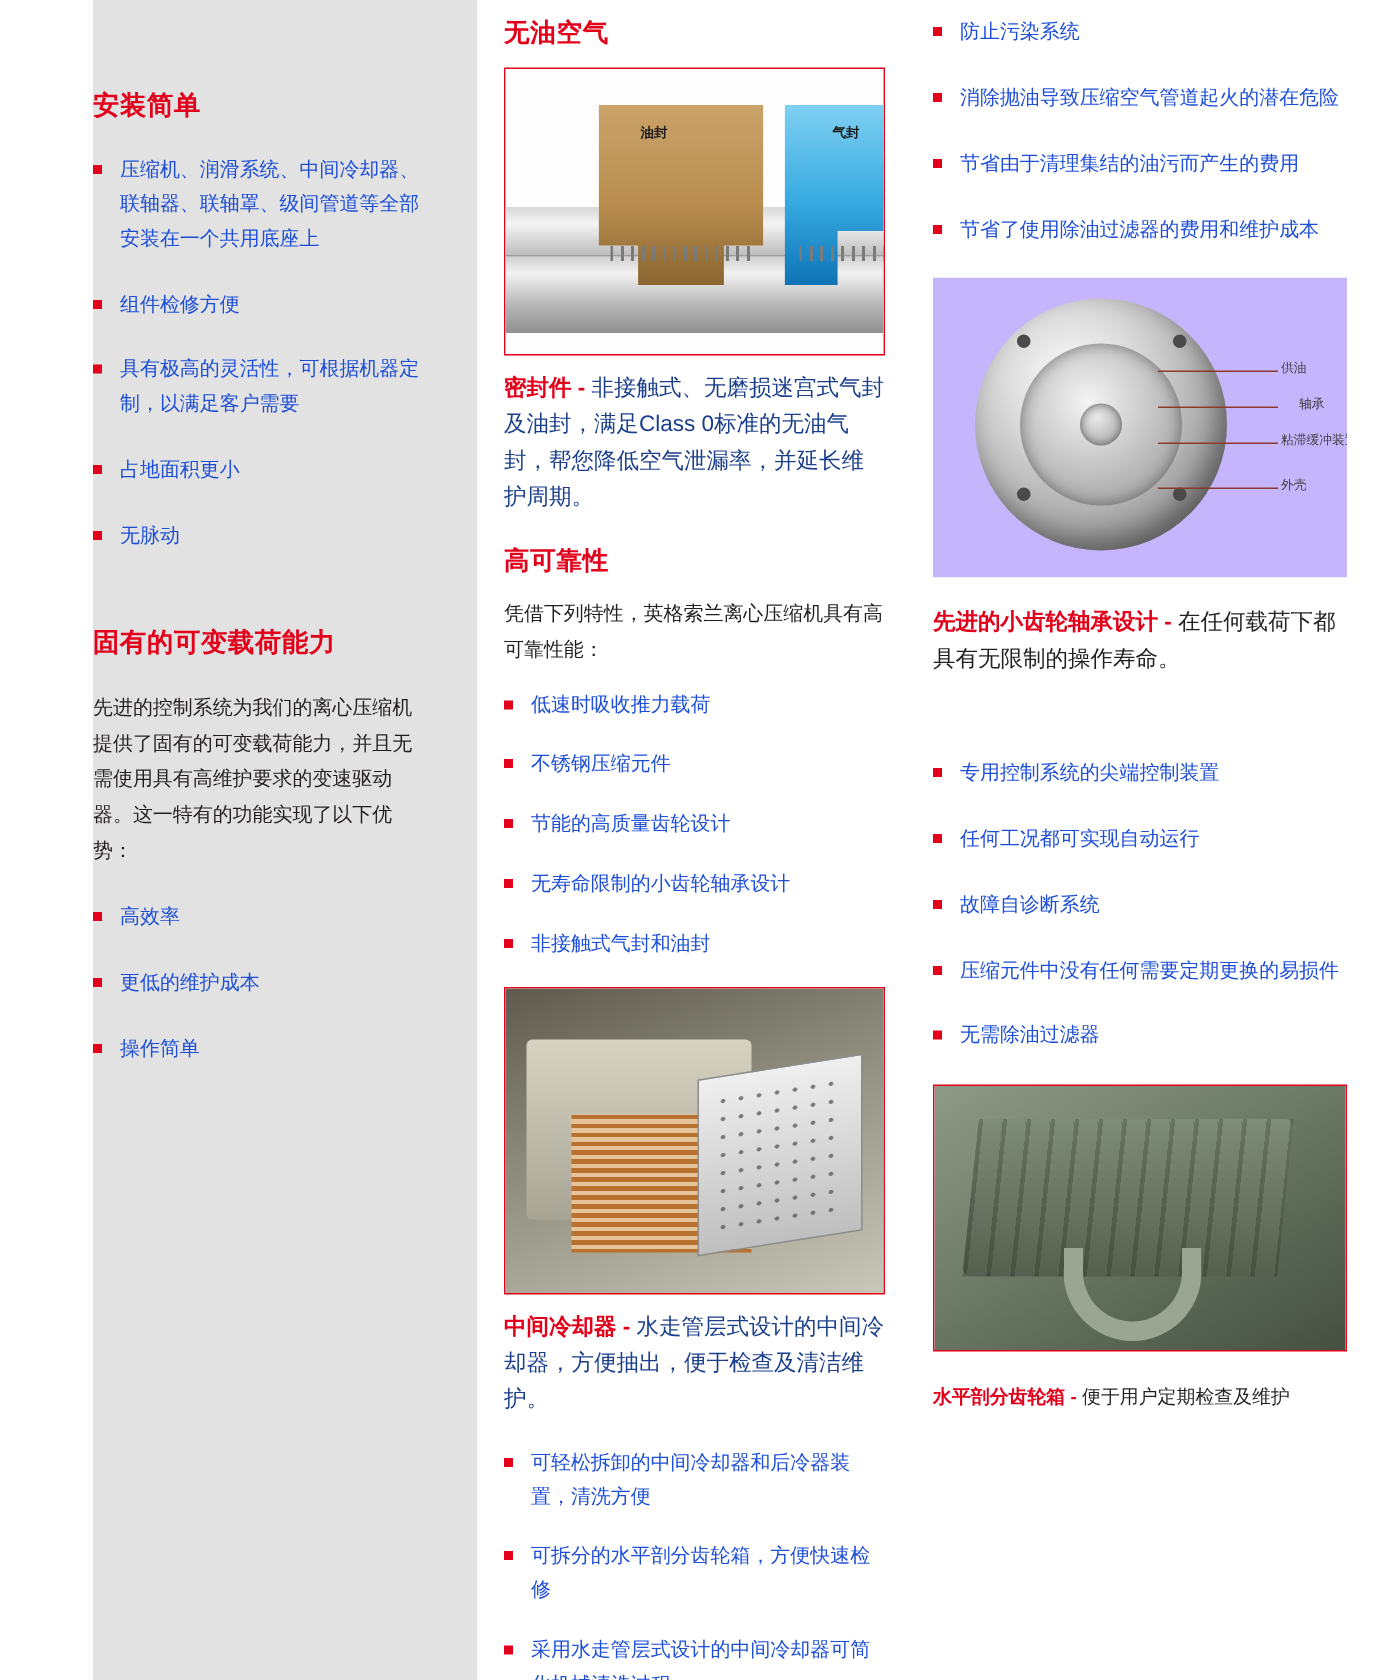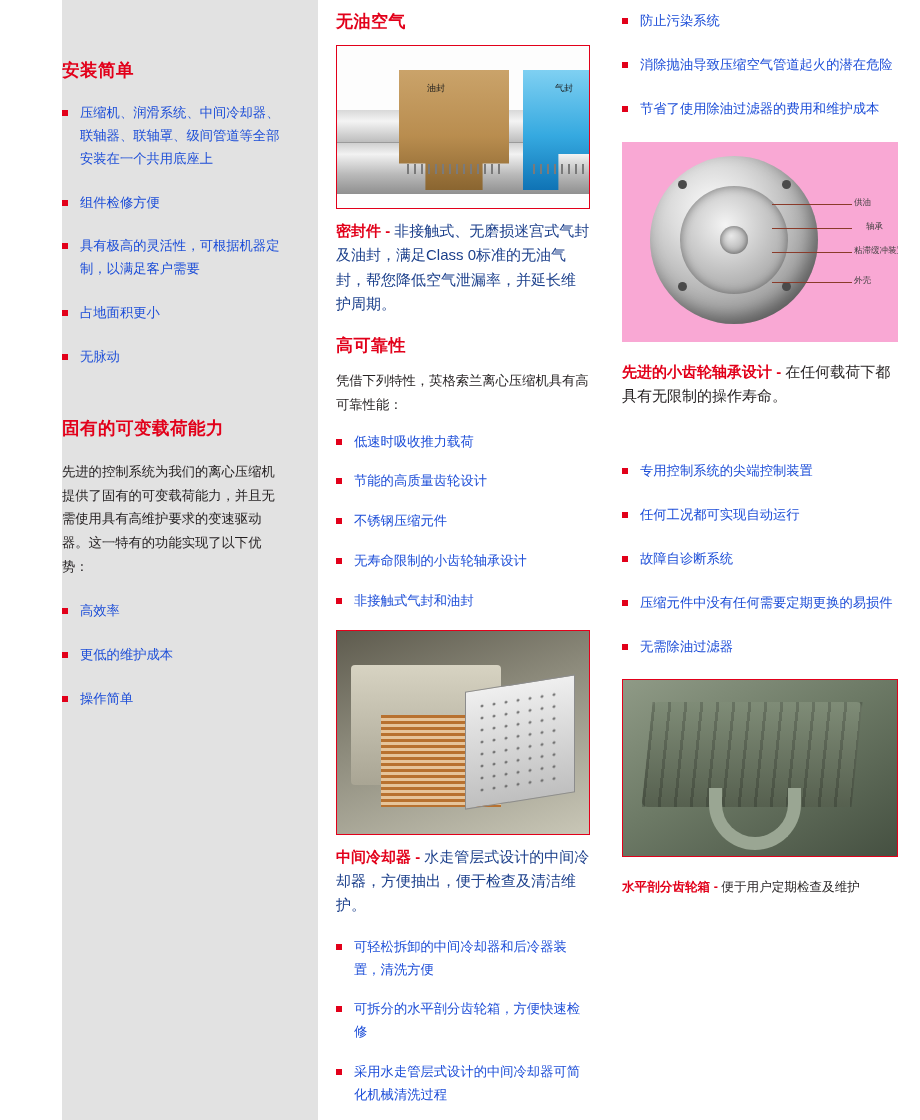--- a/index.html
+++ b/index.html
@@ -101,21 +101,21 @@
   }
 
   
   .fig {
     border: 1px solid #e2001a;
     width: 100%;
     position: relative;
     overflow: hidden;
     background: #fff;
   }
-  .fig-seal { height: 164px; }
+  .fig-seal { height: 192px; font-weight: bold; }
   .fig-cooler { height: 205px; }
   .fig-gearbox { height: 178px; }
   .fig-bearing {
     height: 200px;
     border: none;
     margin-top: 18px;
   }
 
   
   .seal-bg { position: absolute; inset: 0; background: #fdfdfd; }
@@ -187,21 +187,21 @@
     border: 1px solid #8c8c8c;
   }
   .cooler-holes {
     position: absolute; inset: 10px;
     background-image: radial-gradient(circle, #555 1.4px, transparent 1.6px);
     background-size: 12px 12px;
     opacity: 0.75;
   }
 
   
-  .bearing-wrap { position: absolute; inset: 0; background: #f9a8d4; }
+  .bearing-wrap { position: absolute; inset: 0; background: #c4b5fd; }
   .bearing-disc {
     position: absolute;
     left: 28px; top: 14px;
     width: 168px; height: 168px;
     border-radius: 50%;
     background:
       radial-gradient(circle at 38% 32%, #fdfdfd 0%, #dcdcdc 28%, #a9a9a9 62%, #6e6e6e 100%);
     box-shadow: inset -6px -8px 16px rgba(0,0,0,0.35);
   }
   .bearing-inner {
@@ -309,22 +309,22 @@
     <p class="caption cap-blue">
       <b>密封件 -</b>
       <span>非接触式、无磨损迷宫式气封及油封，满足Class 0标准的无油气封，帮您降低空气泄漏率，并延长维护周期。</span>
     </p>
 
     <h2 class="red-head mid">高可靠性</h2>
     <p class="body mid">凭借下列特性，英格索兰离心压缩机具有高可靠性能：</p>
 
     <ul class="bullets tight">
       <li>低速时吸收推力载荷</li>
+      <li>不锈钢压缩元件</li>
       <li>节能的高质量齿轮设计</li>
-      <li>不锈钢压缩元件</li>
       <li>无寿命限制的小齿轮轴承设计</li>
       <li>非接触式气封和油封</li>
     </ul>
 
 
     <div class="fig fig-cooler">
       <div class="cooler-bg"></div>
       <div class="cooler-body">
         <div class="cooler-core"></div>
       </div>
@@ -343,20 +343,21 @@
       <li>可拆分的水平剖分齿轮箱，方便快速检修</li>
       <li>采用水走管层式设计的中间冷却器可简化机械清洗过程</li>
     </ul>
   </div>
 
   <div class="col-right">
 
     <ul class="bullets">
       <li>防止污染系统</li>
       <li>消除抛油导致压缩空气管道起火的潜在危险</li>
+      <li>节省由于清理集结的油污而产生的费用</li>
       <li>节省了使用除油过滤器的费用和维护成本</li>
     </ul>
 
     <div class="fig fig-bearing">
       <div class="bearing-wrap">
         <div class="bearing-disc"></div>
         <div class="bearing-inner"></div>
         <div class="bearing-hole"></div>
         <div class="bolt" style="left:56px; top:38px;"></div>
         <div class="bolt" style="left:160px; top:38px;"></div>

